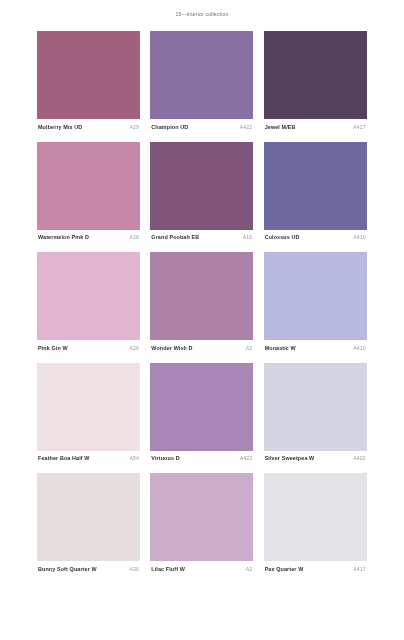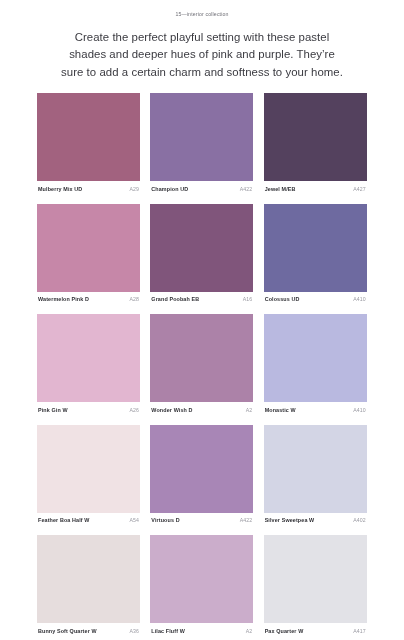--- a/index.html
+++ b/index.html
@@ -93,21 +93,20 @@
     white-space: nowrap;
   }
 </style>
 </head>
 <body>
 
 <div class="page">
 
   <div class="running-header">15—interior collection</div>
 
-  <p class="intro">Create the perfect playful setting with these pastel shades and deeper hues of pink and purple. They’re sure to add a certain charm and softness to your home.</p>
 
   <div class="swatch-grid">
       <div class="swatch-cell">
         <div class="swatch-chip" style="background-color: rgb(162, 98, 127);"></div>
         <div class="swatch-caption">
           <span class="swatch-name">Mulberry Mix UD</span>
           <span class="swatch-code">A29</span>
         </div>
       </div>
       <div class="swatch-cell">

